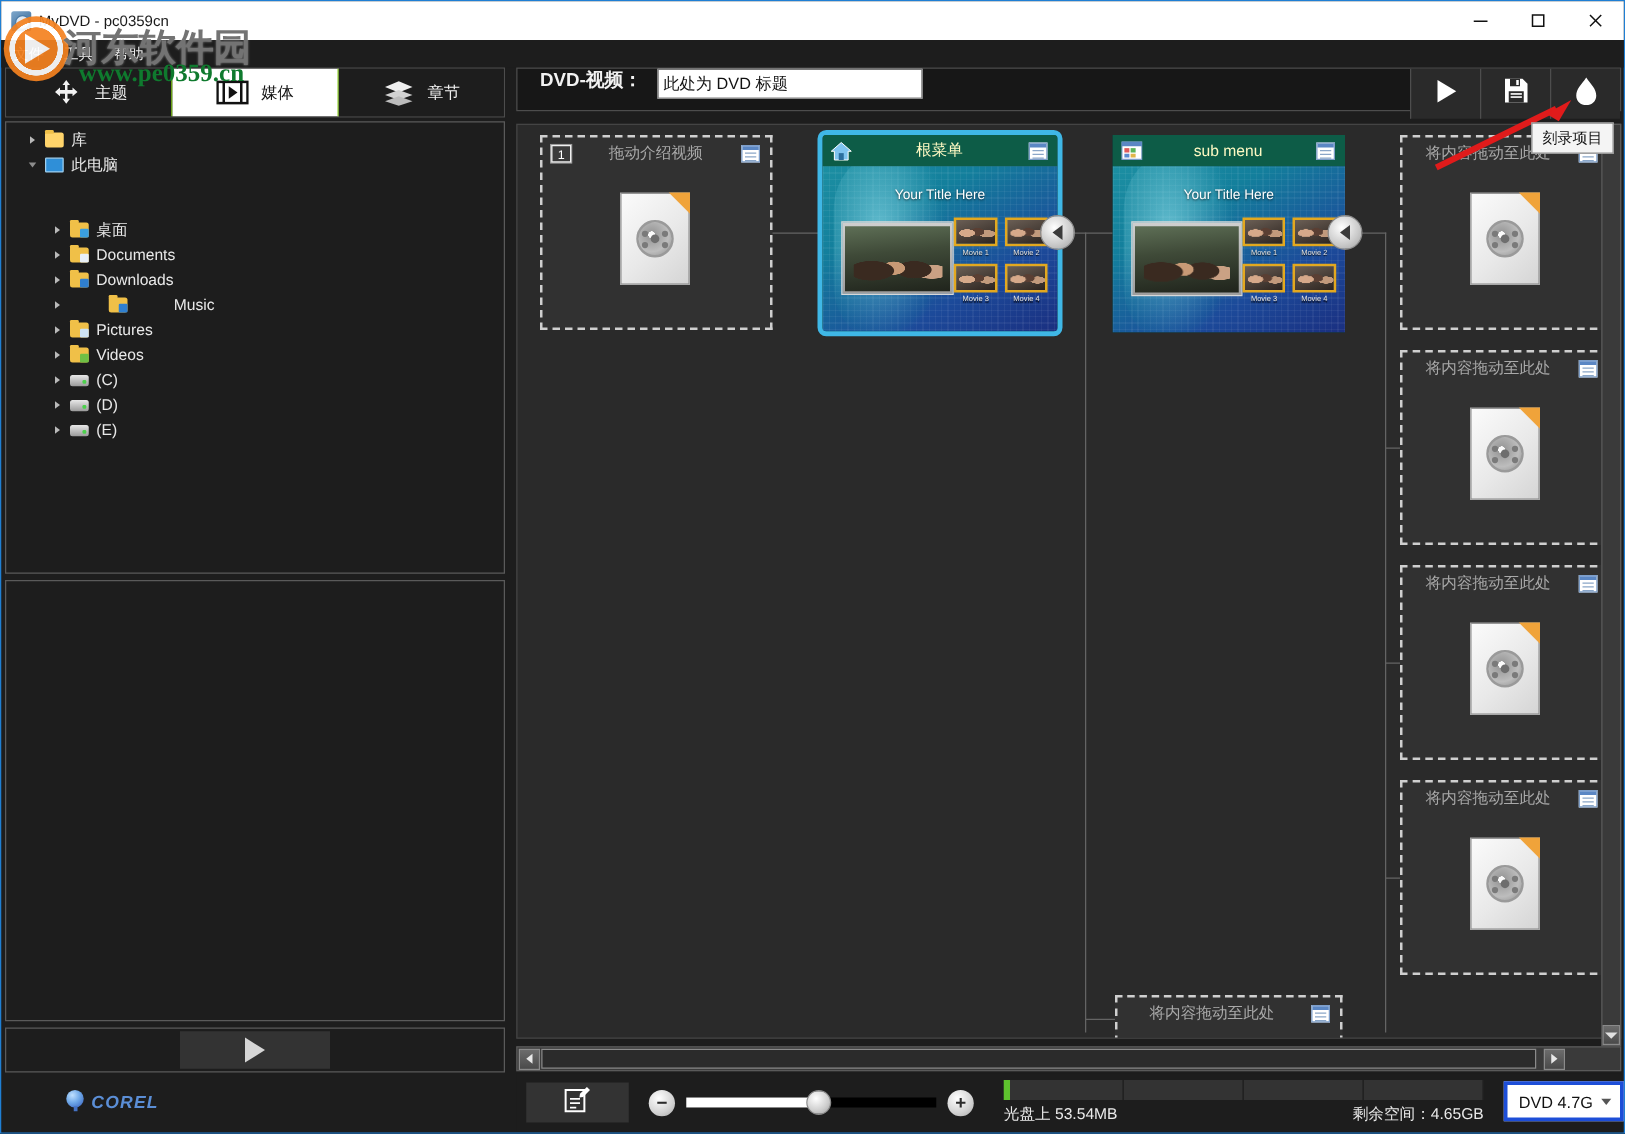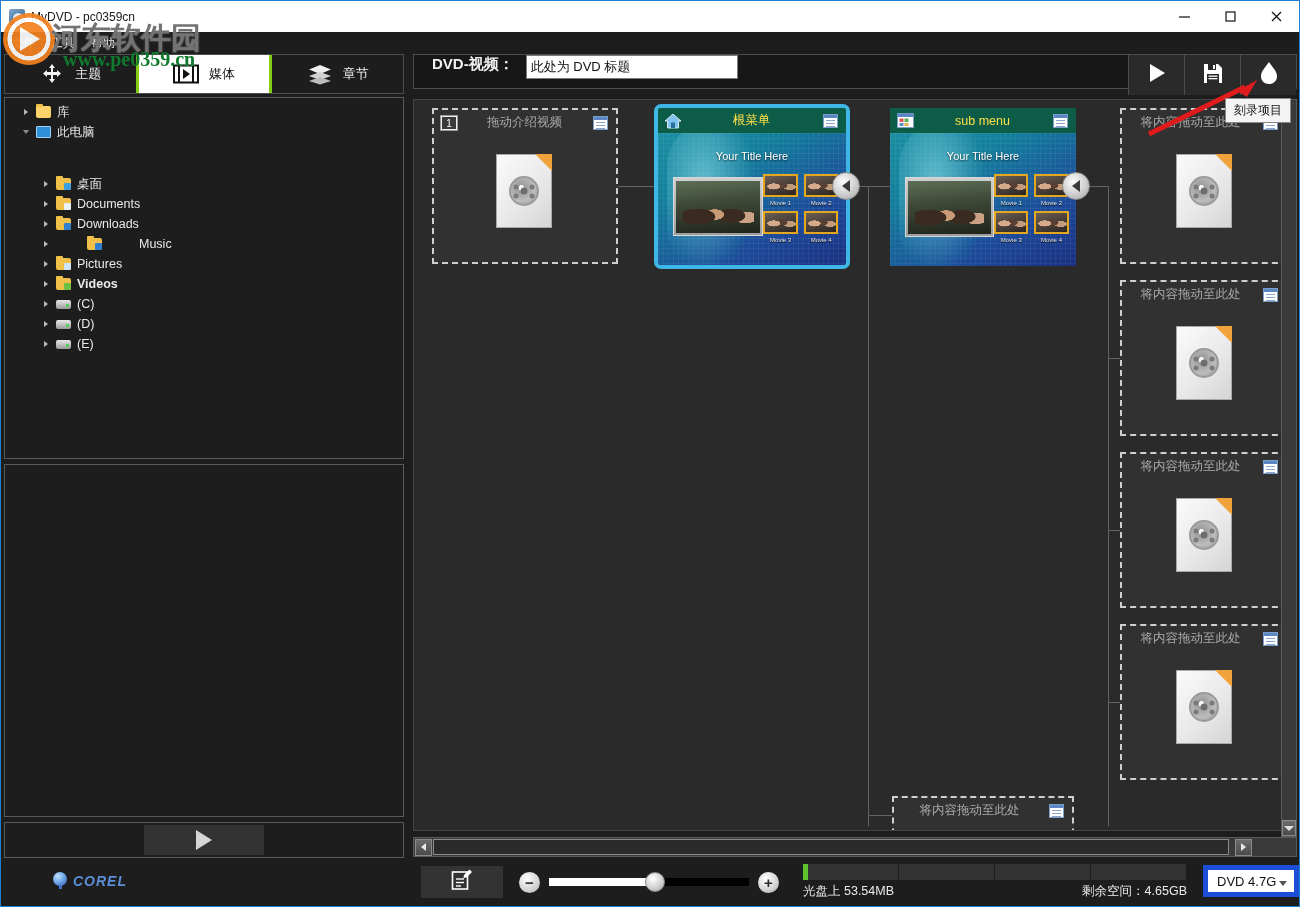--- a/index.html
+++ b/index.html
@@ -54,21 +54,21 @@
   .tabbar {
     position: absolute; left: 3px; top: 53px; width: 400px; height: 40px;
     background: #1d1d1d;
     border: 1px solid #4d4d4d;
     display: flex;
   }
   .tab {
     flex: 1 1 0; height: 100%;
     display: flex; align-items: center; justify-content: center; gap: 10px;
     color: #f0f0f0; font-size: 13px;
-    border-right: 3px solid #84cc16;
+    border-right: 1px solid #84cc16;
     background: #1d1d1d;
   }
   .tab:last-child { border-right: none; }
   .tab.active { background: #ffffff; color: #111; }
   .tab .ticon { width: 26px; height: 22px; display:flex; align-items:center; justify-content:center; flex:none;}
   .tab .tlabel { white-space: nowrap; }
 
   
   .treepanel {
     position: absolute; left: 3px; top: 96px; width: 400px; height: 362px;
@@ -192,21 +192,21 @@
     border: 2px dashed #cfcfcf; background: #313131;
   }
   .card.menu {
     background: #1b4d49; border: 4px solid #3fb7e6; border-radius: 7px; overflow: hidden;
   }
   .card.menu.plain {
     border: none; border-radius: 0; background: #0c3a38;
   }
   .cardhdr {
     height: 25px; display: flex; align-items: center; background: #0d5c47;
-    color: #fde047; font-size: 12.5px; position: relative;
+    color: #fef9c3; font-size: 12.5px; position: relative;
   }
   .card.drop .cardhdr { background: transparent; color: #a9a9a9; }
   .cardhdr .ttl { flex: 1 1 auto; text-align: center; white-space: nowrap; }
   .hicon-l { width: 22px; height: 22px; margin-left: 4px; flex:none; display:flex; align-items:center; justify-content:center;}
   .hicon-r { width: 22px; height: 22px; margin-right: 5px; flex:none; display:flex; align-items:center; justify-content:center;}
   .listicon {
     width: 15px; height: 14px; background: #ffffff; border: 1px solid #7d9ec9; position: relative;
   }
   .listicon::before {
     content:""; position:absolute; left:0; top:0; right:0; height:3.5px; background:#5b87c4;
@@ -367,21 +367,21 @@
   .meter .seg { flex: 1 1 0; border-right: 1px solid #1d1d1d; position: relative; }
   .meter .seg:last-child { border-right: none; }
   .meter .fill { position: absolute; left: 0; top: 0; height: 100%; width: 1.2%; background: #5ec22e; }
   .caplabels {
     position: absolute; left: 0; top: 24px; width: 384px;
     display: flex; justify-content: space-between; align-items: center;
     color: #eaeaea; font-size: 12.5px; white-space: nowrap;
   }
   .discsel {
     position: absolute; left: 790px; top: 6px; width: 96px; height: 32px;
-    background: #ffffff; border: 5px solid #1d4ed8;
+    background: #ffffff; border: 3px solid #1d4ed8;
     display: flex; align-items: center; color: #111; font-size: 13px; padding-left: 9px;
   }
   .discsel .cv { position: absolute; right: 7px; top: 11px; width:0;height:0;
     border-top: 5px solid #555; border-left: 4px solid transparent; border-right: 4px solid transparent;}
 
   
   .watermark { position: absolute; left: 0; top: 0; width: 260px; height: 80px; z-index: 60; pointer-events: none; }
   .wm-logo {
     position: absolute; left: 2px; top: 12px; width: 52px; height: 52px; border-radius: 50%;
     background: radial-gradient(circle at 50% 50%, #f58220 0 46%, #ffffff 47% 58%, #f58220 59% 100%);
@@ -535,21 +535,21 @@
       <span class="twist">
           <i></i>
         </span>
       <span class="ticon-s">
           <span class="folder">
             <span class="badge" style="background:#cfe4f5;"></span>
           </span>
         </span>
       <span>Pictures</span>
     </div>
-    <div class="trow" style="padding-left:34px;font-weight:bold;">
+    <div class="trow" style="padding-left:34px;">
       <span class="twist">
           <i></i>
         </span>
       <span class="ticon-s">
           <span class="folder">
             <span class="badge" style="background:#6fbf45;"></span>
           </span>
         </span>
       <span>Videos</span>
     </div>

